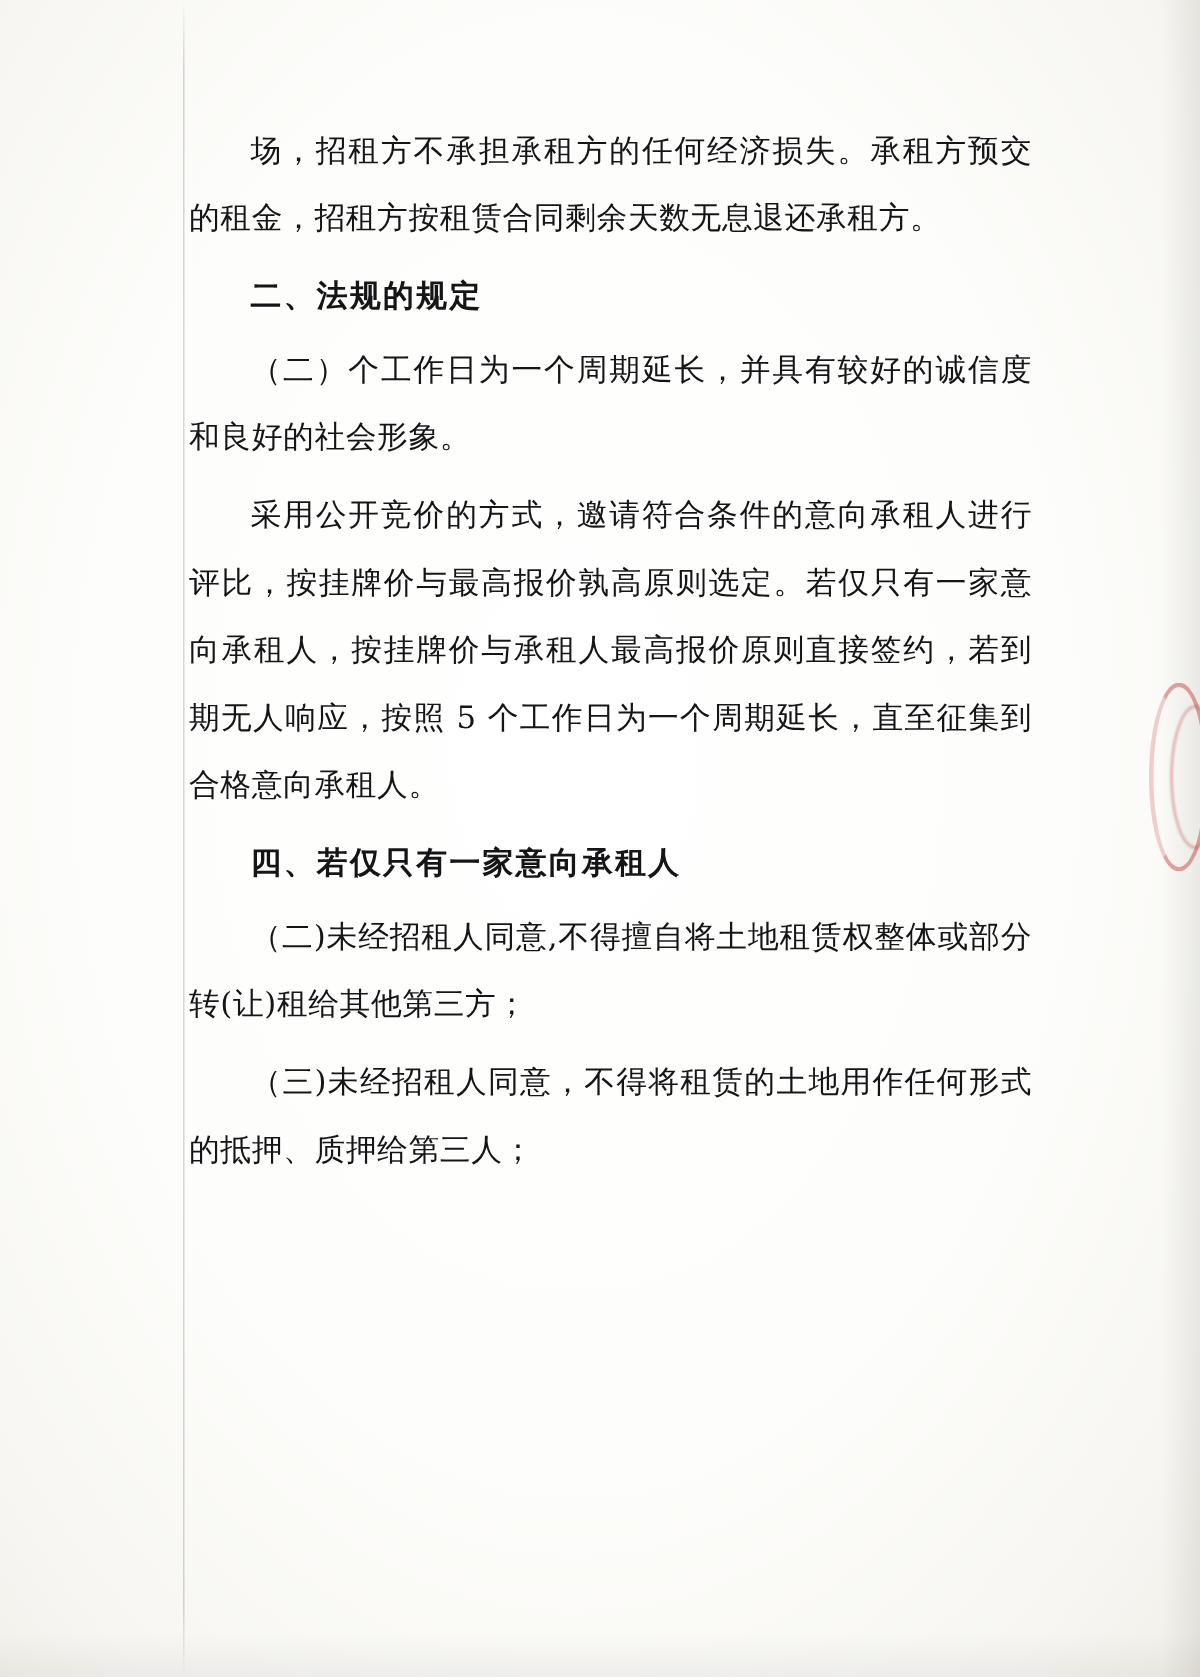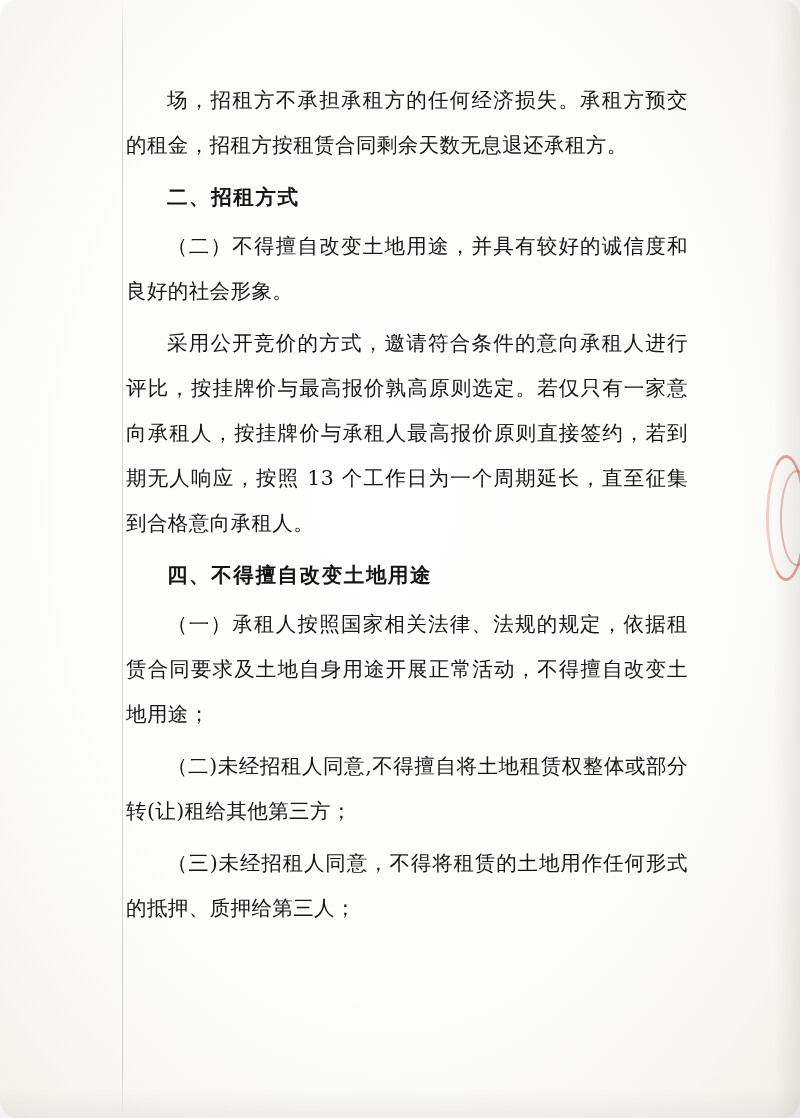--- a/index.html
+++ b/index.html
@@ -14,21 +14,20 @@
     overflow: hidden;
     font-family: "DejaVu Serif", serif;
   }
 
   
   .page {
     position: absolute;
     inset: 0;
     background:
       radial-gradient(ellipse at 48% 45%, #ffffff 0%, #fdfdfb 55%, #f7f6f2 85%, #f1efe9 100%);
-    border-radius: 18px;
   }
 
   
   .binding-line {
     position: absolute;
     left: 122px;
     top: 0;
     width: 1px;
     height: 1118px;
     background: linear-gradient(to bottom,
@@ -119,22 +118,21 @@
 
 <div class="page">
   <div class="binding-line"></div>
   <div class="seal-fragment"></div>
   <div class="seal-fragment2"></div>
   <div class="edge-shade-right"></div>
   <div class="edge-shade-bottom"></div>
 
   <div class="content">
     <p class="indent">场，招租方不承担承租方的任何经济损失。承租方预交的租金，招租方按租赁合同剩余天数无息退还承租方。</p>
-    <p class="heading">二、招租方式</p>
-    <p class="indent">（二）不得擅自改变土地用途，并具有较好的诚信度和良好的社会形象。</p>
-    <p class="indent">采用公开竞价的方式，邀请符合条件的意向承租人进行评比，按挂牌价与最高报价孰高原则选定。若仅只有一家意向承租人，按挂牌价与承租人最高报价原则直接签约，若到期无人响应，按照 13 个工作日为一个周期延长，直至征集到合格意向承租人。</p>
-    <p class="heading">四、不得擅自改变土地用途</p>
-    <p class="indent">（一）承租人按照国家相关法律、法规的规定，依据租赁合同要求及土地自身用途开展正常活动，不得擅自改变土地用途；</p>
+    <p class="heading">二、法规的规定</p>
+    <p class="indent">（二）个工作日为一个周期延长，并具有较好的诚信度和良好的社会形象。</p>
+    <p class="indent">采用公开竞价的方式，邀请符合条件的意向承租人进行评比，按挂牌价与最高报价孰高原则选定。若仅只有一家意向承租人，按挂牌价与承租人最高报价原则直接签约，若到期无人响应，按照 5 个工作日为一个周期延长，直至征集到合格意向承租人。</p>
+    <p class="heading">四、若仅只有一家意向承租人</p>
     <p class="indent">（二)未经招租人同意,不得擅自将土地租赁权整体或部分转(让)租给其他第三方；</p>
     <p class="indent">（三)未经招租人同意，不得将租赁的土地用作任何形式的抵押、质押给第三人；</p>
 
   </div>
 </div>
 
 </body></html>

